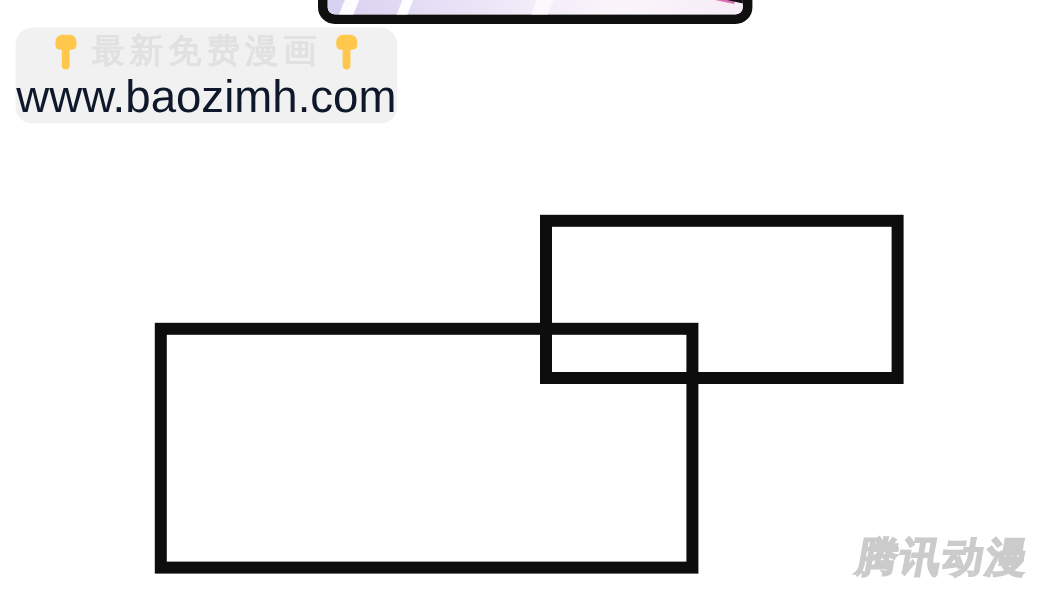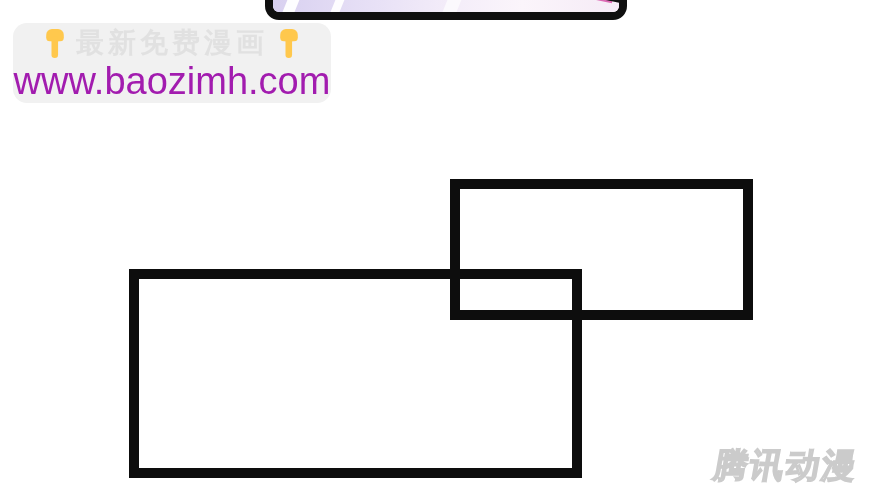--- a/index.html
+++ b/index.html
@@ -53,21 +53,21 @@
     display: flex; flex-direction: column;
     align-items: center; justify-content: center;
   }
   .promo-line1 { display: flex; align-items: center; gap: 7px; height: 34px; }
   .promo-line1 .headline {
     font-size: 28px; font-weight: 600; letter-spacing: 4px;
     color: #e1e1e1; line-height: 1; white-space: nowrap;
   }
   .hand-icon { width: 28px; height: 34px; flex: 0 0 auto; }
   .promo-url {
-    font-size: 38px; color: #a21caf; line-height: 1;
+    font-size: 38px; color: #0f172a; line-height: 1;
     margin-top: 2px; white-space: nowrap; letter-spacing: 0px;
   }
 
   
   .frame { position: absolute; box-sizing: border-box; border: 10px solid #0d0d0d; background: transparent; }
   .frame-right { left: 450px; top: 179px; width: 303px; height: 141px; }
   .frame-left  { left: 129px; top: 269px; width: 453px; height: 209px; }
 
   
   .publisher-logo {

